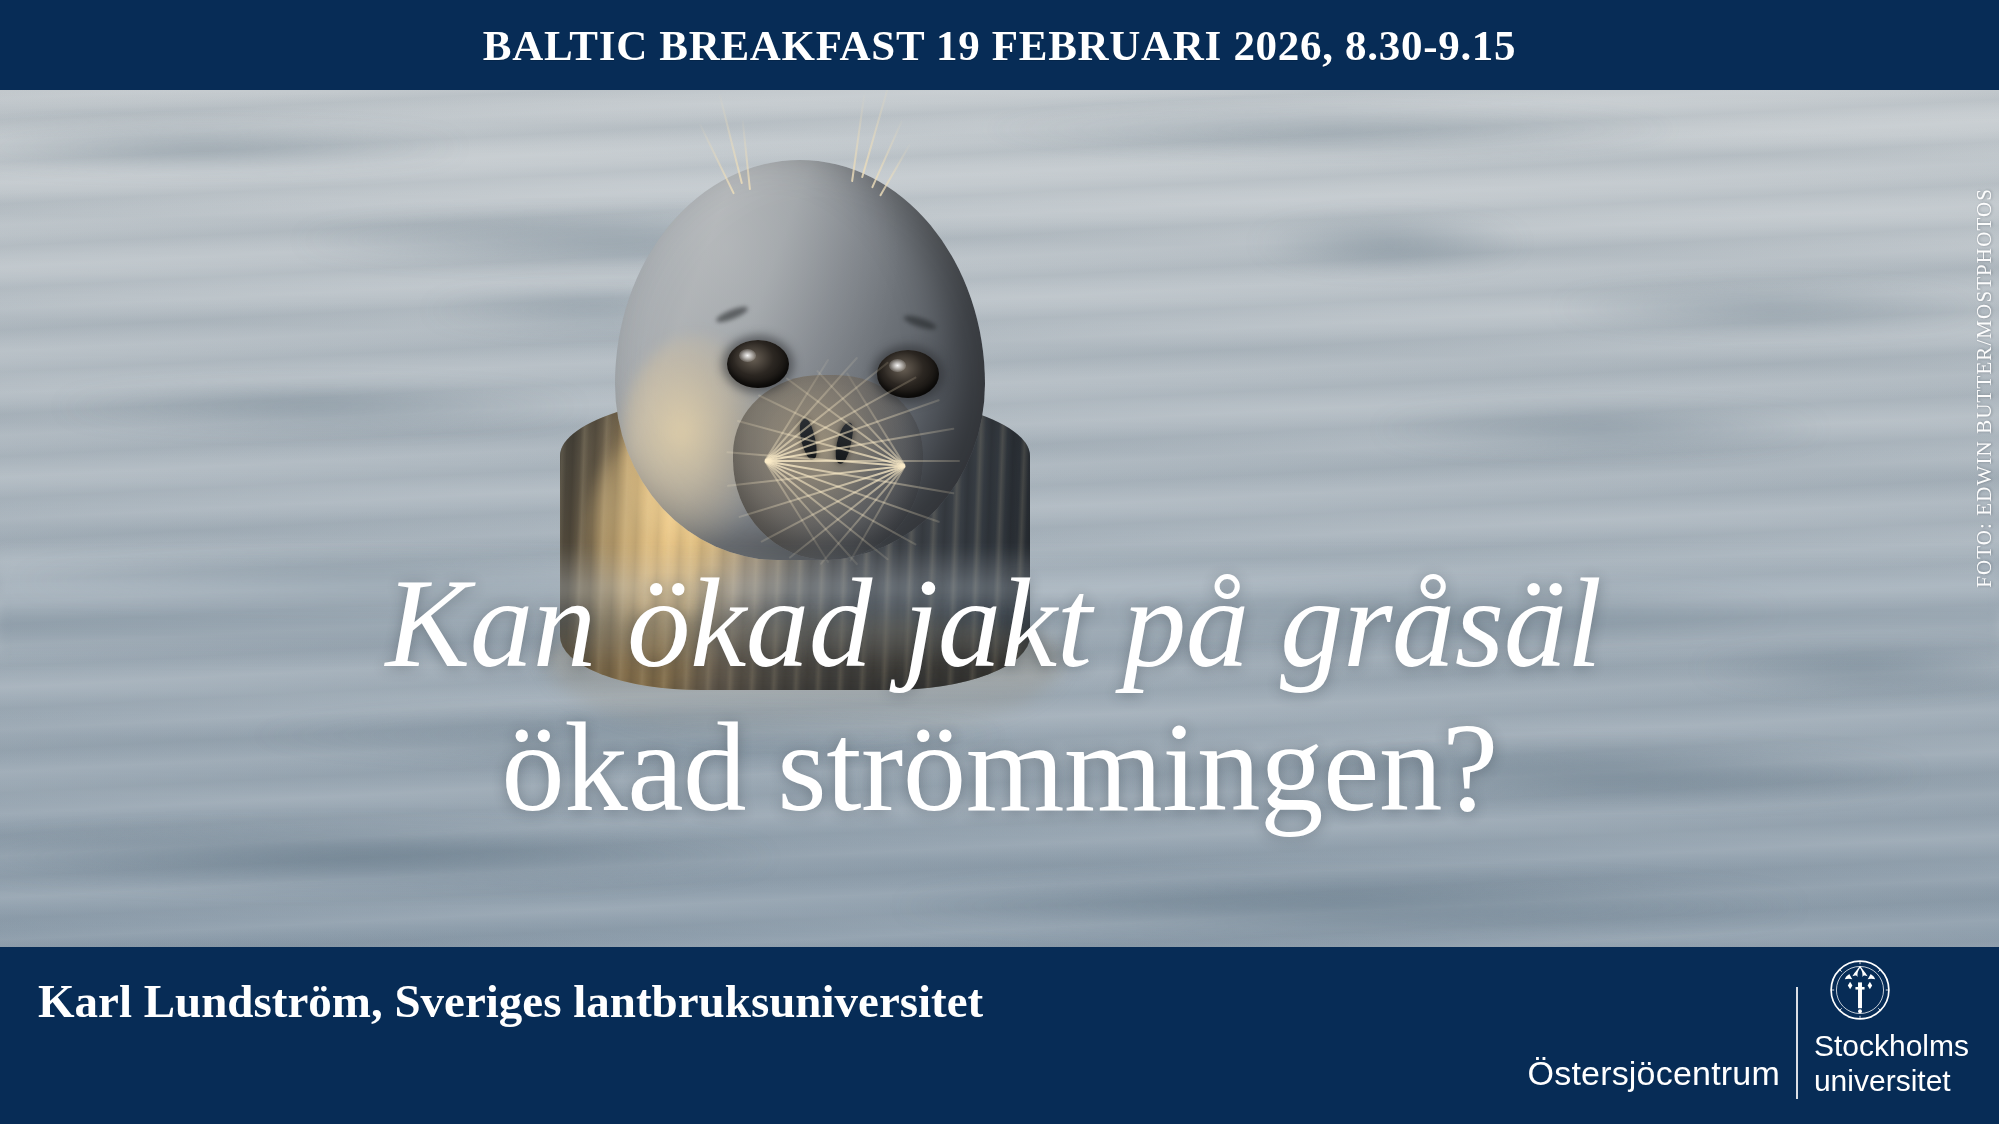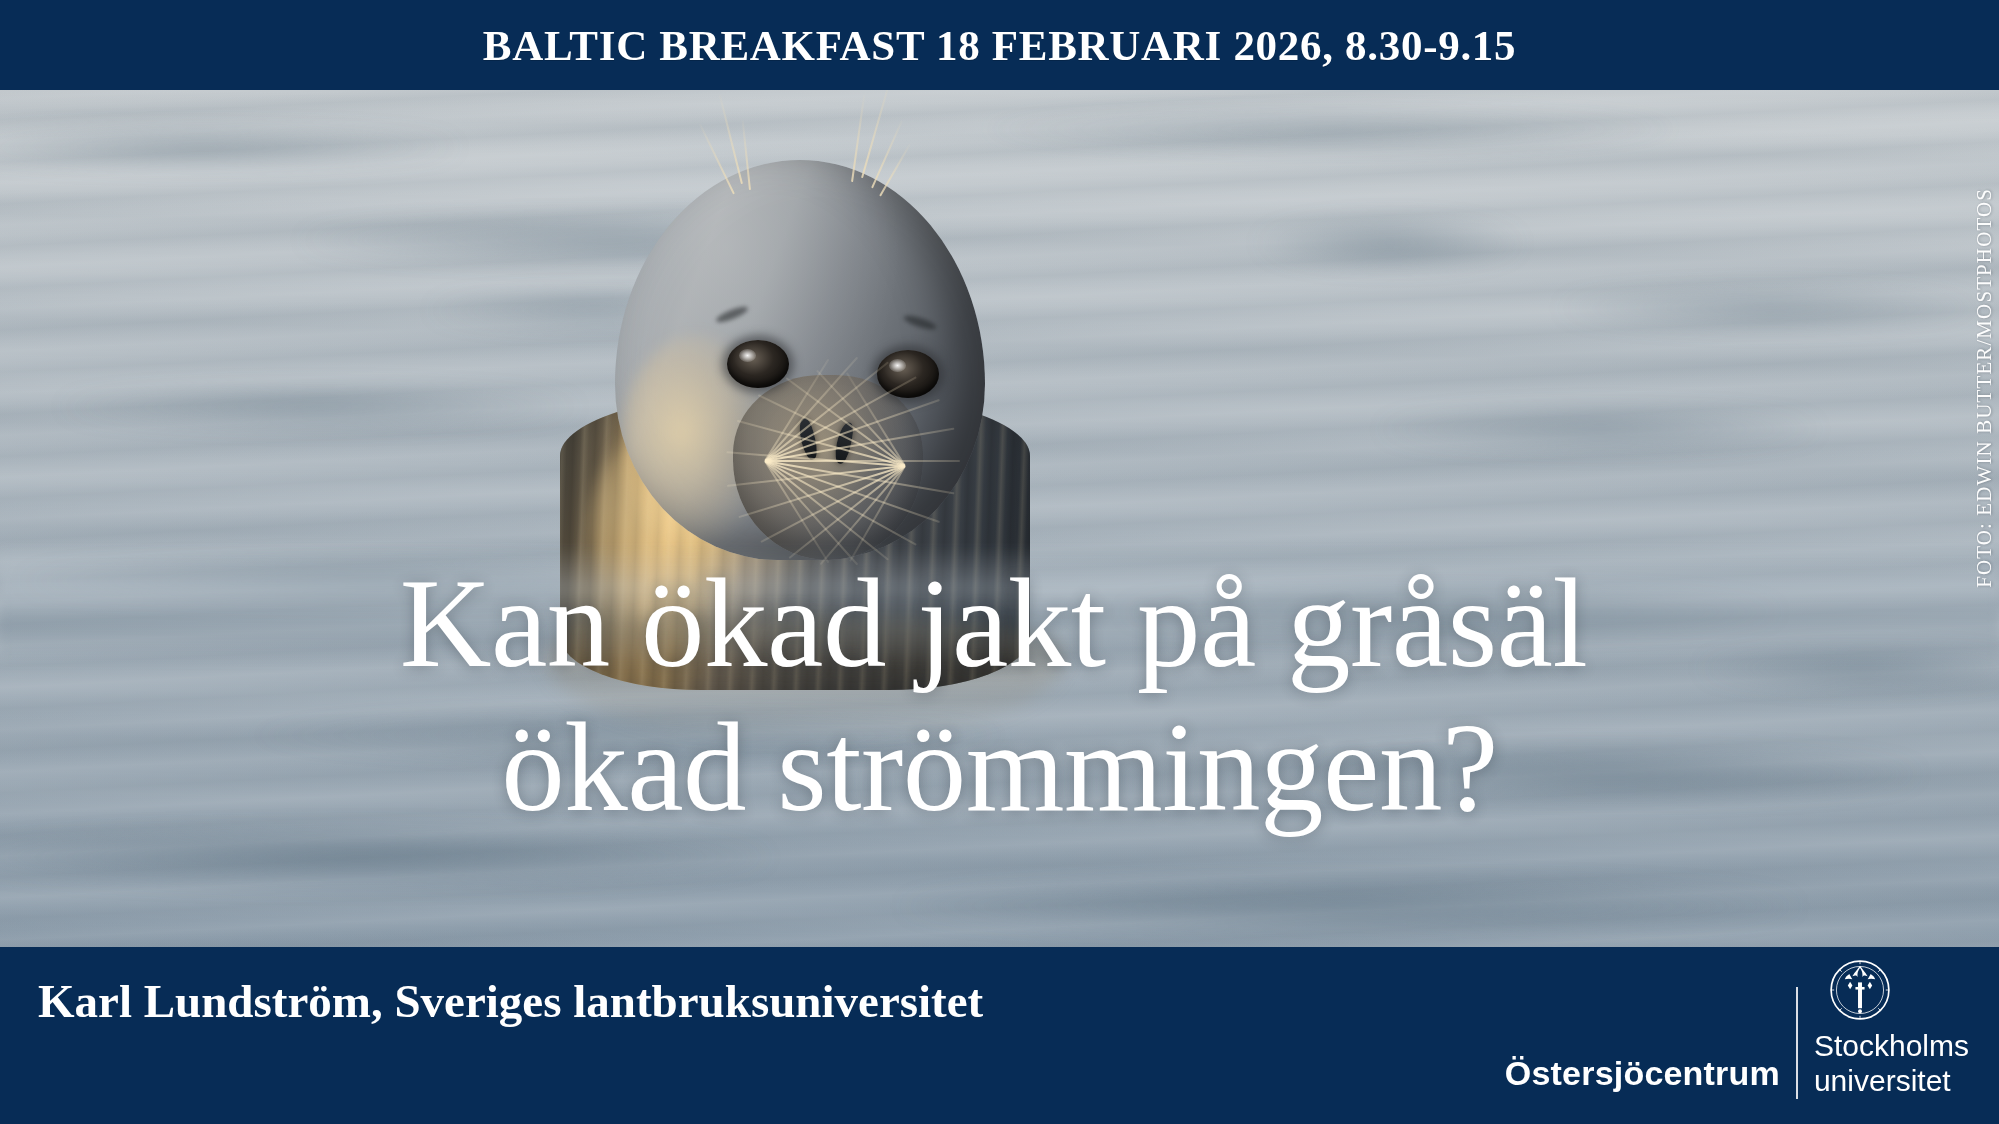--- a/index.html
+++ b/index.html
@@ -230,21 +230,21 @@
     color:#ffffff;
     font-family:"Liberation Serif", serif;
     font-weight:400;
     font-size:127px;
     line-height:1.13;
     text-align:center;
     letter-spacing:-0.5px;
     text-shadow:0 2px 14px rgba(30,40,50,.32);
   }
   .title-line { display:block; white-space:nowrap; }
-  .title-line.l1 { padding-right:12px; }
+  .title-line.l1 { padding-right:12px;font-style:italic; }
 
   
   .credit {
     position:absolute;
     right:2px; top:98px;
     transform-origin:top right;
     z-index:25;
   }
   .credit-text {
     display:block;
@@ -280,21 +280,21 @@
   }
 
   .logos {
     position:absolute; right:30px; top:18px; height:140px;
     display:flex; align-items:flex-end; gap:16px;
   }
   .ostersjo {
     font-family:"Liberation Sans", sans-serif;
     color:#ffffff;
     font-size:34px;
-    font-weight:700;
+    font-weight:400;
     letter-spacing:.2px;
     padding-bottom:12px;
     white-space:nowrap;
     margin-left:32px;
   }
   .divider {
     width:2px; height:112px; background:rgba(255,255,255,.85);
     margin-bottom:6px;
   }
   .su {
@@ -310,21 +310,21 @@
     line-height:1.08;
     white-space:nowrap;
   }
 </style>
 </head>
 <body>
 
 <div class="poster">
 
   <div class="topbar">
-    <span class="topbar-text">BALTIC BREAKFAST 18 FEBRUARI 2026, 8.30-9.15</span>
+    <span class="topbar-text">BALTIC BREAKFAST 19 FEBRUARI 2026, 8.30-9.15</span>
   </div>
 
   <div class="photo">
     <div class="water"></div>
     <div class="ripples"></div>
     <div class="ripples2"></div>
 
     <div class="blob b1"></div>
     <div class="blob b2"></div>
     <div class="blob b3"></div>

